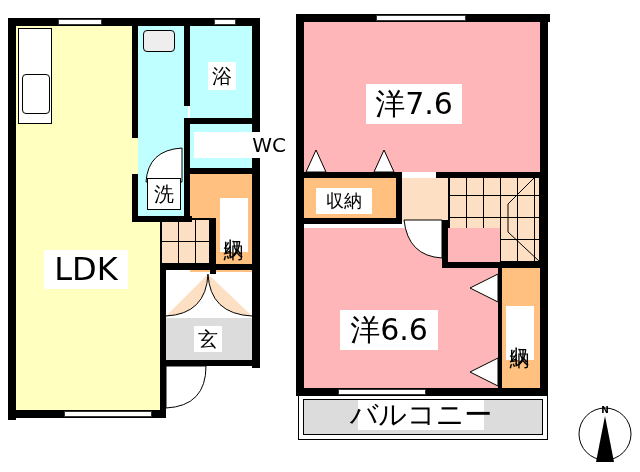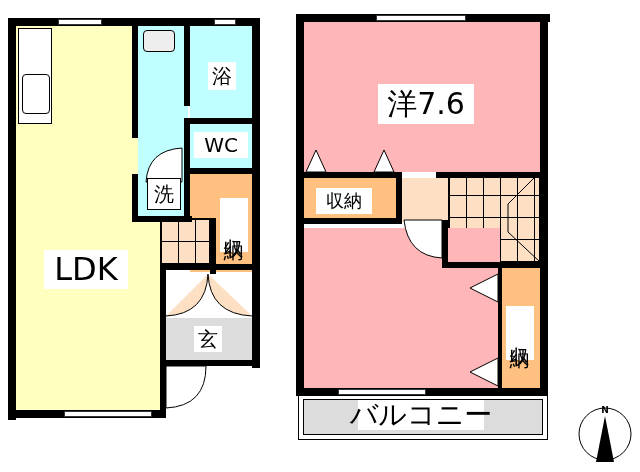--- a/index.html
+++ b/index.html
@@ -72,21 +72,21 @@
     <path d="M36 0 Q2 2 0 34 L36 34 Z" fill="#fff" stroke="#000" stroke-width="1"></path>
   </svg>
   <svg style="left:158px;top:348px;" width="44" height="44">
     <path d="M0 42 Q40 40 40 0 L0 0 Z" fill="#fff" stroke="#000" stroke-width="1"></path>
   </svg>
 
   <div class="label" style="left:36px;top:232px;width:84px;font-size:32px;flex-direction:column;line-height:1.1;padding:2px 0;">
     <span>LDK</span>
   </div>
   <div class="label" style="left:200px;top:44px;width:28px;height:28px;font-size:20px;">浴</div>
-  <div class="label" style="left:186px;top:114px;width:54px;height:26px;font-size:20px;">WC</div>
+  <div class="label" style="left:186px;top:114px;width:54px;height:26px;font-size:20px;padding-left:48px;">WC</div>
   <div class="label" style="left:139px;top:160px;width:32px;height:30px;font-size:20px;border:1px solid #000;">洗</div>
   <div class="label vlabel" style="left:212px;top:180px;width:28px;height:54px;font-size:20px;">収納</div>
   <div class="label" style="left:186px;top:308px;width:28px;height:26px;font-size:20px;">玄</div>
 </div>
 
 <div class="abs" style="left:296px;top:14px;width:254px;height:428px;">
 
   <div class="abs" style="left:8px;top:8px;width:236px;height:150px;background:#ffb6b9;"></div>
 
   <div class="abs" style="left:8px;top:164px;width:94px;height:44px;background:#ffc080;"></div>
@@ -128,22 +128,23 @@
   </svg>
   <svg style="left:172px;top:258px;" width="30" height="116">
     <polygon points="30,2 2,16 30,30" fill="#fff" stroke="#000"></polygon>
     <polygon points="30,86 2,100 30,114" fill="#fff" stroke="#000"></polygon>
   </svg>
 
   <svg style="left:108px;top:206px;" width="40" height="40">
     <path d="M0 0 Q4 36 38 38 L38 0 Z" fill="#fff" stroke="#000"></path>
   </svg>
 
-  <div class="label" style="left:82px;top:70px;width:96px;height:40px;font-size:30px;">洋7.6</div>
+  <div class="label" style="left:70px;top:70px;width:96px;height:40px;font-size:30px;">洋7.6</div>
   <div class="label" style="left:20px;top:174px;width:56px;height:26px;font-size:18px;">収納</div>
+  <div class="label" style="left:44px;top:296px;width:98px;height:40px;font-size:30px;">洋6.6</div>
   <div class="label vlabel" style="left:210px;top:292px;width:28px;height:54px;font-size:20px;">収納</div>
   <div class="label" style="left:62px;top:386px;width:126px;height:30px;font-size:28px;">バルコニー</div>
 </div>
 
 <svg style="left:576px;top:404px;" width="58" height="60">
   <circle cx="29" cy="30" r="26" fill="#fff" stroke="#000" stroke-width="1"></circle>
   <polygon points="29,12 20,58 38,58" fill="#000"></polygon>
 </svg>
 <div class="label" style="left:600px;top:405px;width:10px;height:10px;font-size:9px;font-weight:bold;background:transparent;">N</div>
 

